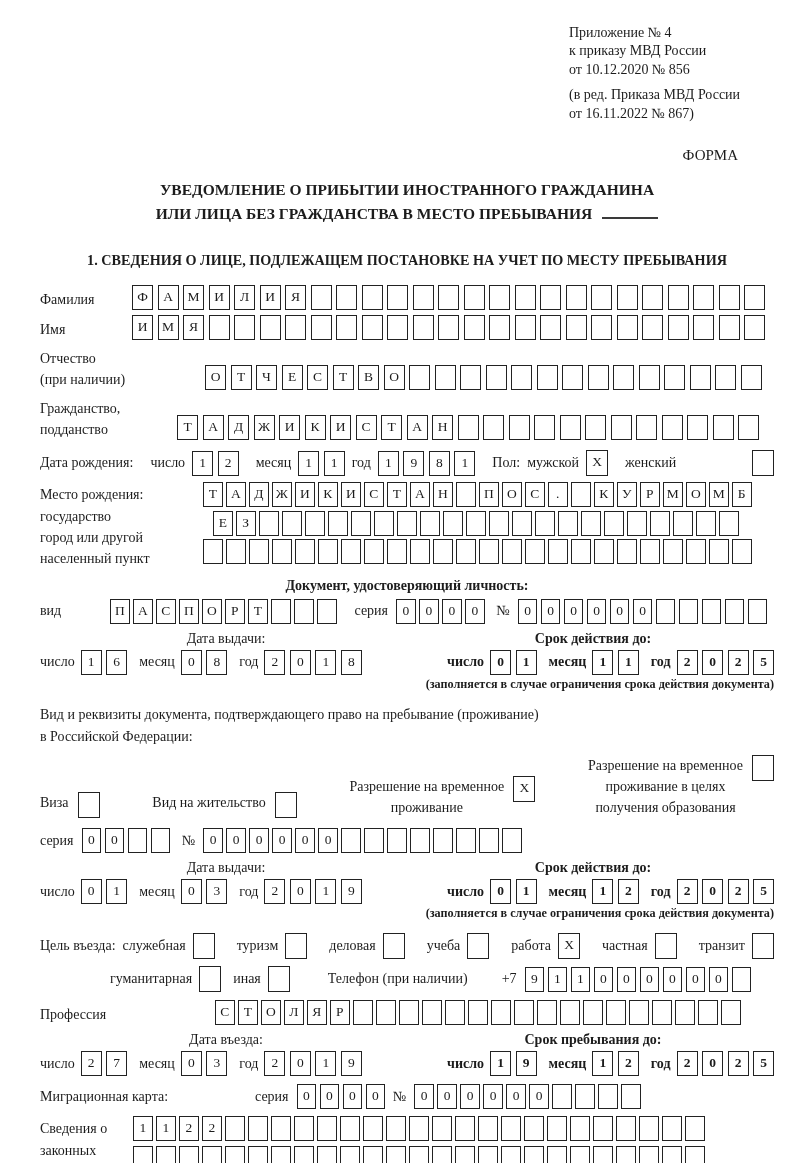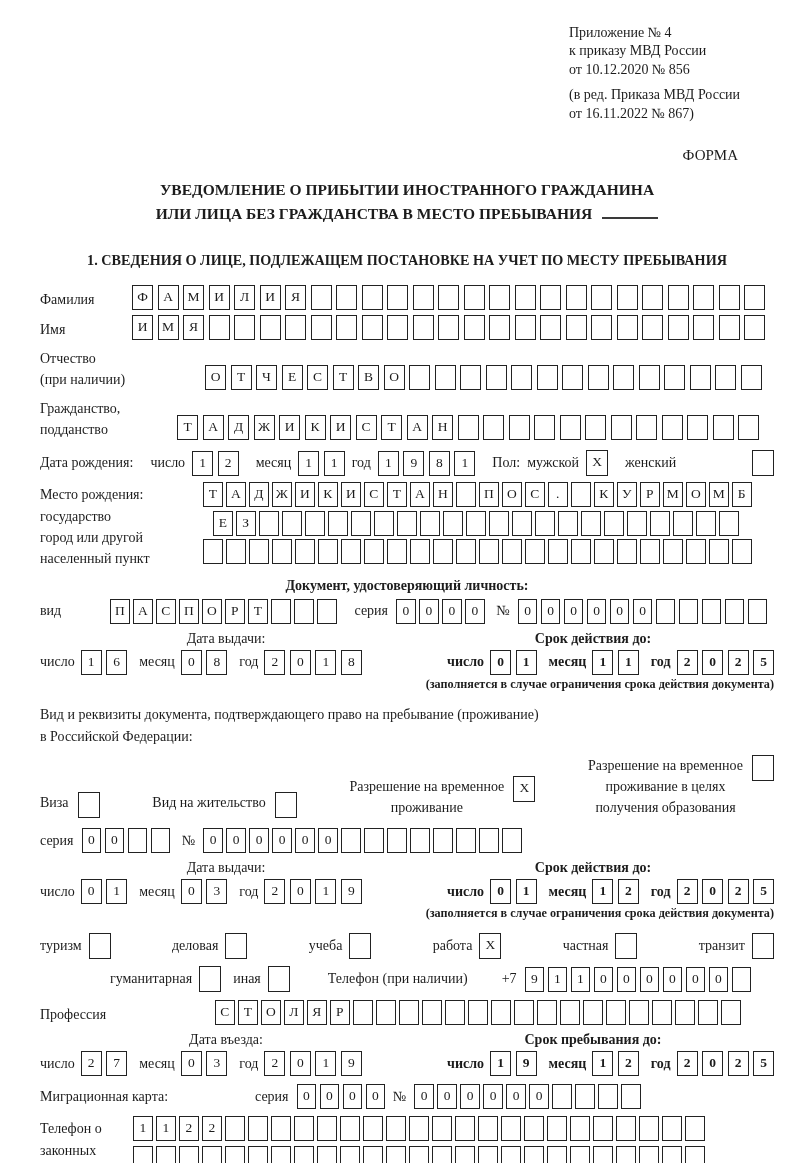--- a/index.html
+++ b/index.html
@@ -536,20 +536,27 @@
             <span class="cell">2</span>
             <span class="cell">5</span>
           </span>
       </div>
       <div class="note">(заполняется в случае ограничения срока действия документа)</div>
     </div>
   </div>
 
   <div class="purpose">
     <div class="pitem">
+      <span>Цель въезда:</span>
+      <span>служебная</span>
+      <span class="cells cb">
+          <span class="cell"></span>
+        </span>
+    </div>
+    <div class="pitem">
       <span>туризм</span>
       <span class="cells cb">
           <span class="cell"></span>
         </span>
     </div>
     <div class="pitem">
       <span>деловая</span>
       <span class="cells cb">
           <span class="cell"></span>
         </span>
@@ -704,21 +711,21 @@
         <span class="cell">0</span>
         <span class="cell"></span>
         <span class="cell"></span>
         <span class="cell"></span>
         <span class="cell"></span>
       </span>
   </div>
 
   <div class="rep">
     <div class="rep-labels">
-      <div>Телефон о</div>
+      <div>Сведения о</div>
       <div>законных</div>
 
     </div>
     <div class="rep-rows">
       <div class="frow0"><span class="cells tight">
             <span class="cell">1</span>
             <span class="cell">1</span>
             <span class="cell">2</span>
             <span class="cell">2</span>
             <span class="cell"></span>

